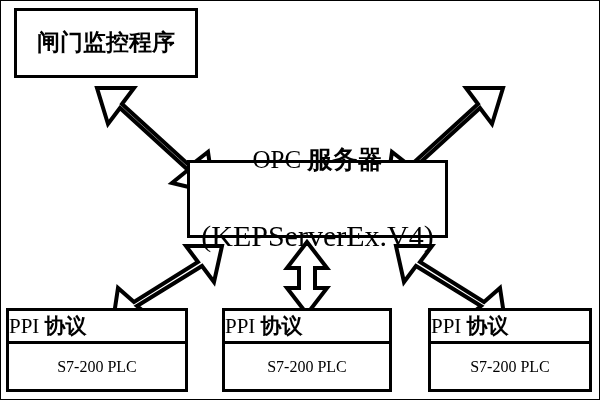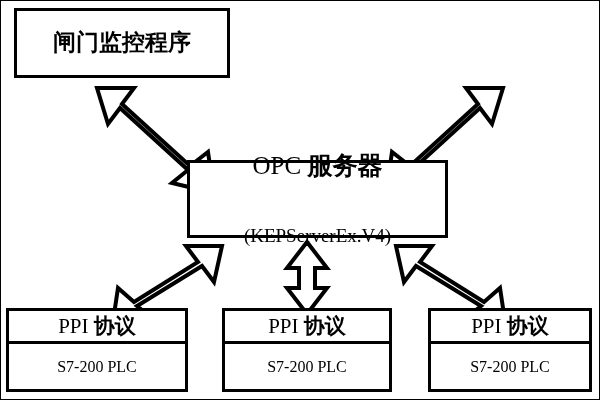--- a/index.html
+++ b/index.html
@@ -50,21 +50,21 @@
     white-space: nowrap;
     color: #000000;
     line-height: 1.12;
     text-align: center;
   }
 
   
   #client-1-box {
     left: 14px;
     top: 8px;
-    width: 216px;
+    width: 184px;
     height: 70px;
   }
   #client-2-box {
     left: 396px;
     top: 8px;
     width: 192px;
     height: 70px;
   }
   .client-title {
     font-size: 23px;
@@ -87,21 +87,21 @@
     gap: 45px;
   }
   #server-title {
     font-size: 25px;
     font-weight: normal;
   }
   #server-title .cjk-bold {
     font-weight: bold;
   }
   #server-subtitle {
-    font-size: 19px;
+    font-size: 30px;
     font-weight: normal;
   }
 
   
   .plc-box {
     position: absolute;
     box-sizing: border-box;
     background: #ffffff;
     border: 3px solid #000000;
     top: 308px;
@@ -112,21 +112,20 @@
   }
   #plc-box-1 { left: 6px;   width: 182px; }
   #plc-box-2 { left: 222px; width: 170px; }
   #plc-box-3 { left: 428px; width: 164px; }
 
   .plc-proto-row {
     flex: 0 0 30px;
     border-bottom: 3px solid #000000;
     display: flex;
     align-items: center;
-    justify-content: center;
   }
   .plc-model-row {
     flex: 1 1 auto;
     display: flex;
     align-items: center;
     justify-content: center;
   }
   .plc-proto-text {
     font-size: 21px;
     white-space: nowrap;

